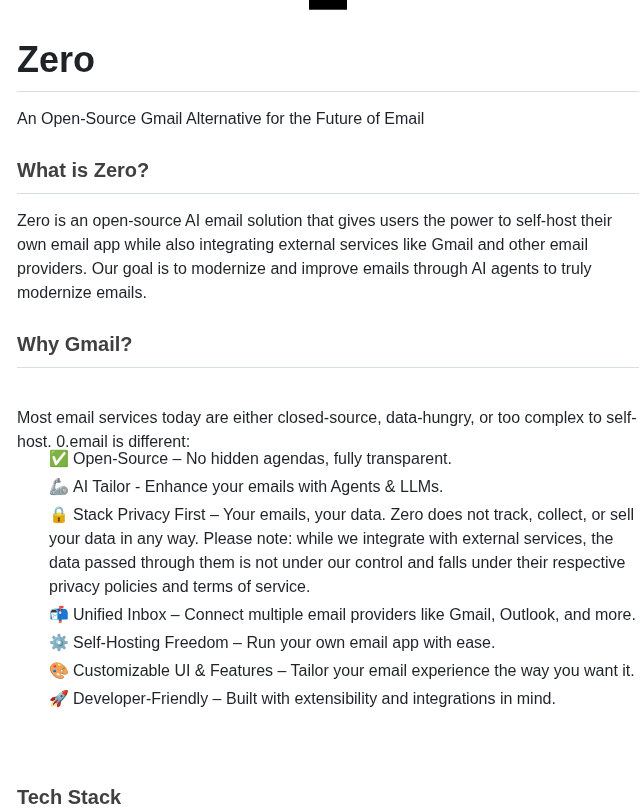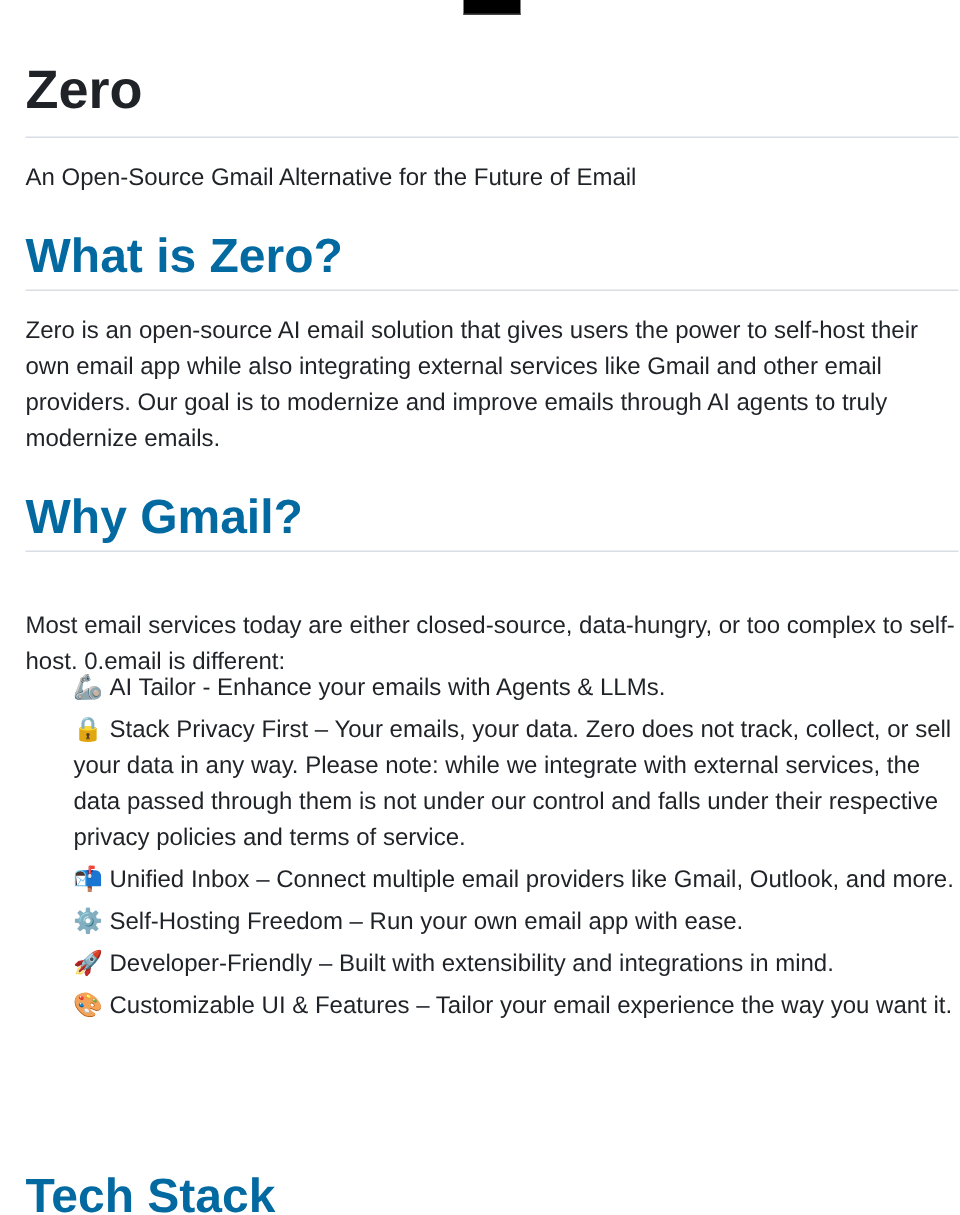--- a/index.html
+++ b/index.html
@@ -16,21 +16,21 @@
   }
   .content { position: absolute; left: 17px; top: 0; width: 622px; }
   h1 {
     position: absolute; left: 0; top: 40px; margin: 0;
     font-size: 36px; line-height: 40px; font-weight: 700; color: #1f2328;
     width: 622px;
   }
   .rule { position: absolute; left: 0; width: 622px; height: 1px; background: #d8dee4; }
   h2 {
     position: absolute; left: 0; margin: 0;
-    font-size: 32px; line-height: 30px; font-weight: 700; color: #0369a1; width: 622px;
+    font-size: 20px; line-height: 30px; font-weight: 700; color: #404040; width: 622px;
   }
   p { position: absolute; left: 0; margin: 0; width: 622px; }
   ul { position: absolute; left: 0; margin: 0; padding: 0 0 0 32px; width: 590px; list-style: none; }
   li { margin: 0 0 4px 0; padding: 0; }
   li .emoji { display: inline-block; width: 20px; margin-right: 4px; font-size: 16px; }
   b { font-weight: 400; }
 </style>
 </head>
 <body>
 
@@ -43,22 +43,23 @@
 
   <h2 style="top:155px;">What is Zero?</h2>
   <div class="rule" style="top:193px;"></div>
   <p style="top:209px;"><span>Zero is an open-source AI email solution that gives users the power to </span><b>self-host</b><span> their own email app while also integrating external services like Gmail and other email providers. Our goal is to modernize and improve emails through AI agents to truly modernize emails.</span></p>
 
   <h2 style="top:329px;">Why Gmail?</h2>
   <div class="rule" style="top:367px;"></div>
   <p style="top:383px;margin-top:23px;"><span>Most email services today are either </span><b>closed-source</b><span>, </span><b>data-hungry</b><span>, or </span><b>too complex to self-host</b><span>. 0.email is different:</span></p>
 
   <ul style="top:447px;">
+    <li><span class="emoji">✅</span><b>Open-Source</b><span> – No hidden agendas, fully transparent.</span></li>
     <li><span class="emoji">🦾</span><b>AI Tailor</b><span> - Enhance your emails with Agents &amp; LLMs.</span></li>
     <li><span class="emoji">🔒</span><b>Stack Privacy First</b><span> – Your emails, your data. Zero does not track, collect, or sell your data in any way. Please note: while we integrate with external services, the data passed through them is not under our control and falls under their respective privacy policies and terms of service.</span></li>
     <li><span class="emoji">📬</span><b>Unified Inbox</b><span> – Connect multiple email providers like Gmail, Outlook, and more.</span></li>
     <li><span class="emoji">⚙️</span><b>Self-Hosting Freedom</b><span> – Run your own email app with ease.</span></li>
+    <li><span class="emoji">🎨</span><b>Customizable UI &amp; Features</b><span> – Tailor your email experience the way you want it.</span></li>
     <li><span class="emoji">🚀</span><b>Developer-Friendly</b><span> – Built with extensibility and integrations in mind.</span></li>
-    <li><span class="emoji">🎨</span><b>Customizable UI &amp; Features</b><span> – Tailor your email experience the way you want it.</span></li>
   </ul>
 
   <h2 style="top:782px;">Tech Stack</h2>
 </div>
 
 </body></html>

